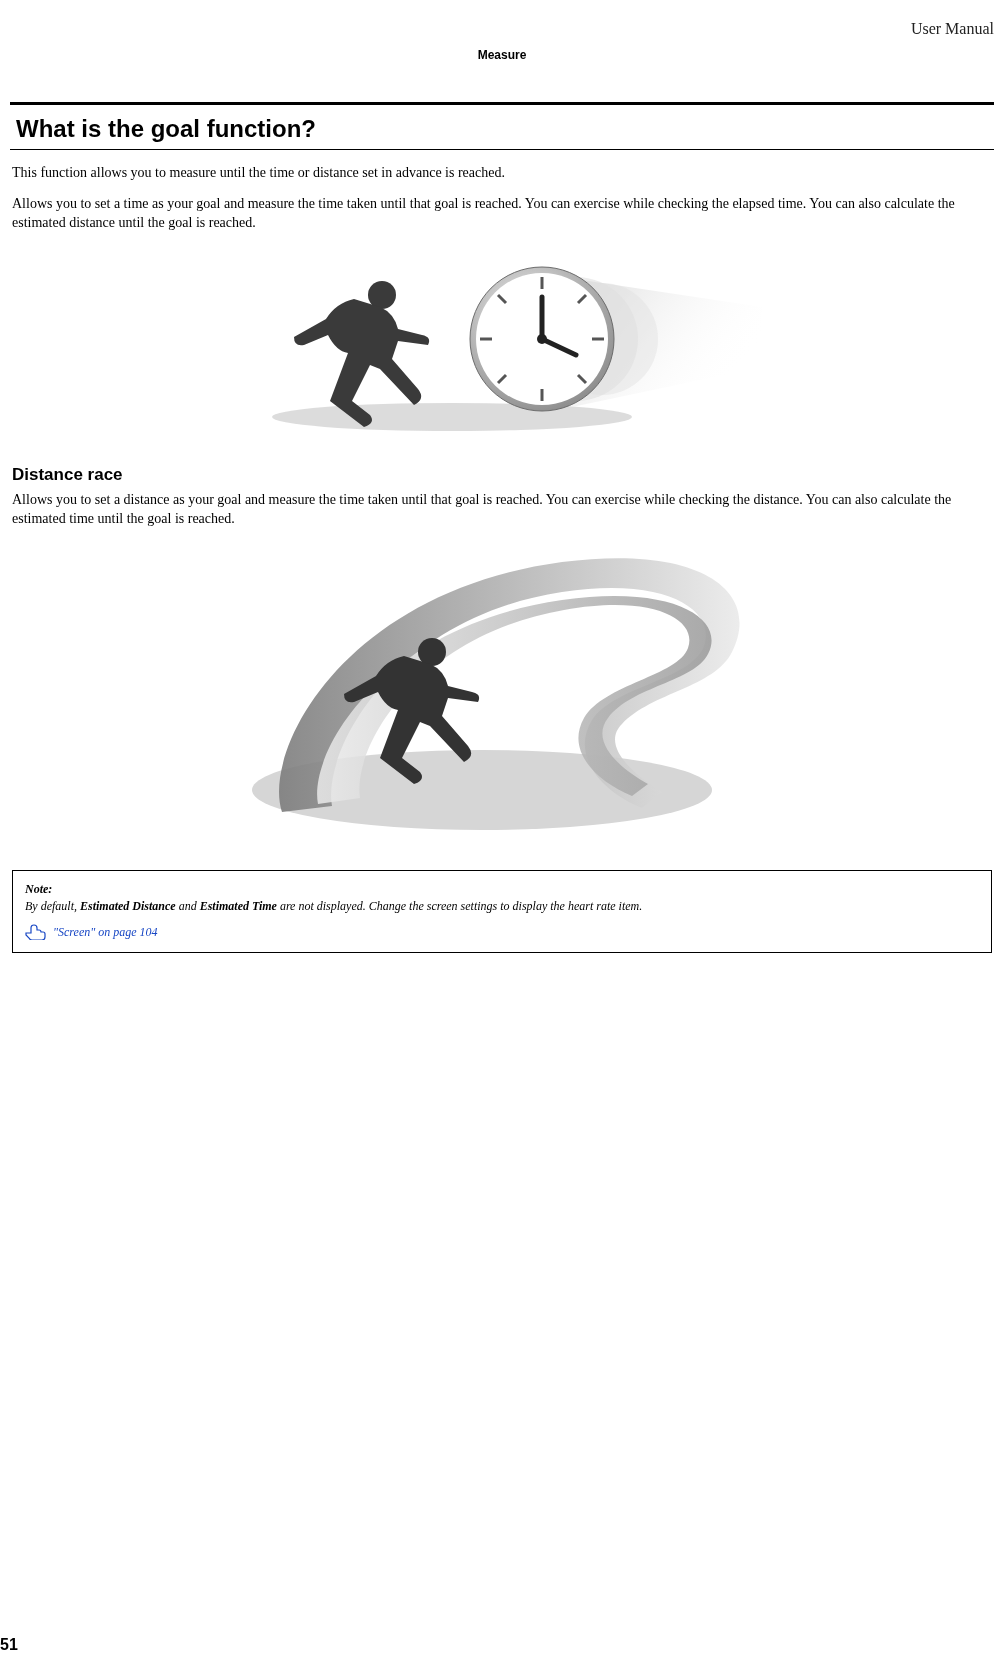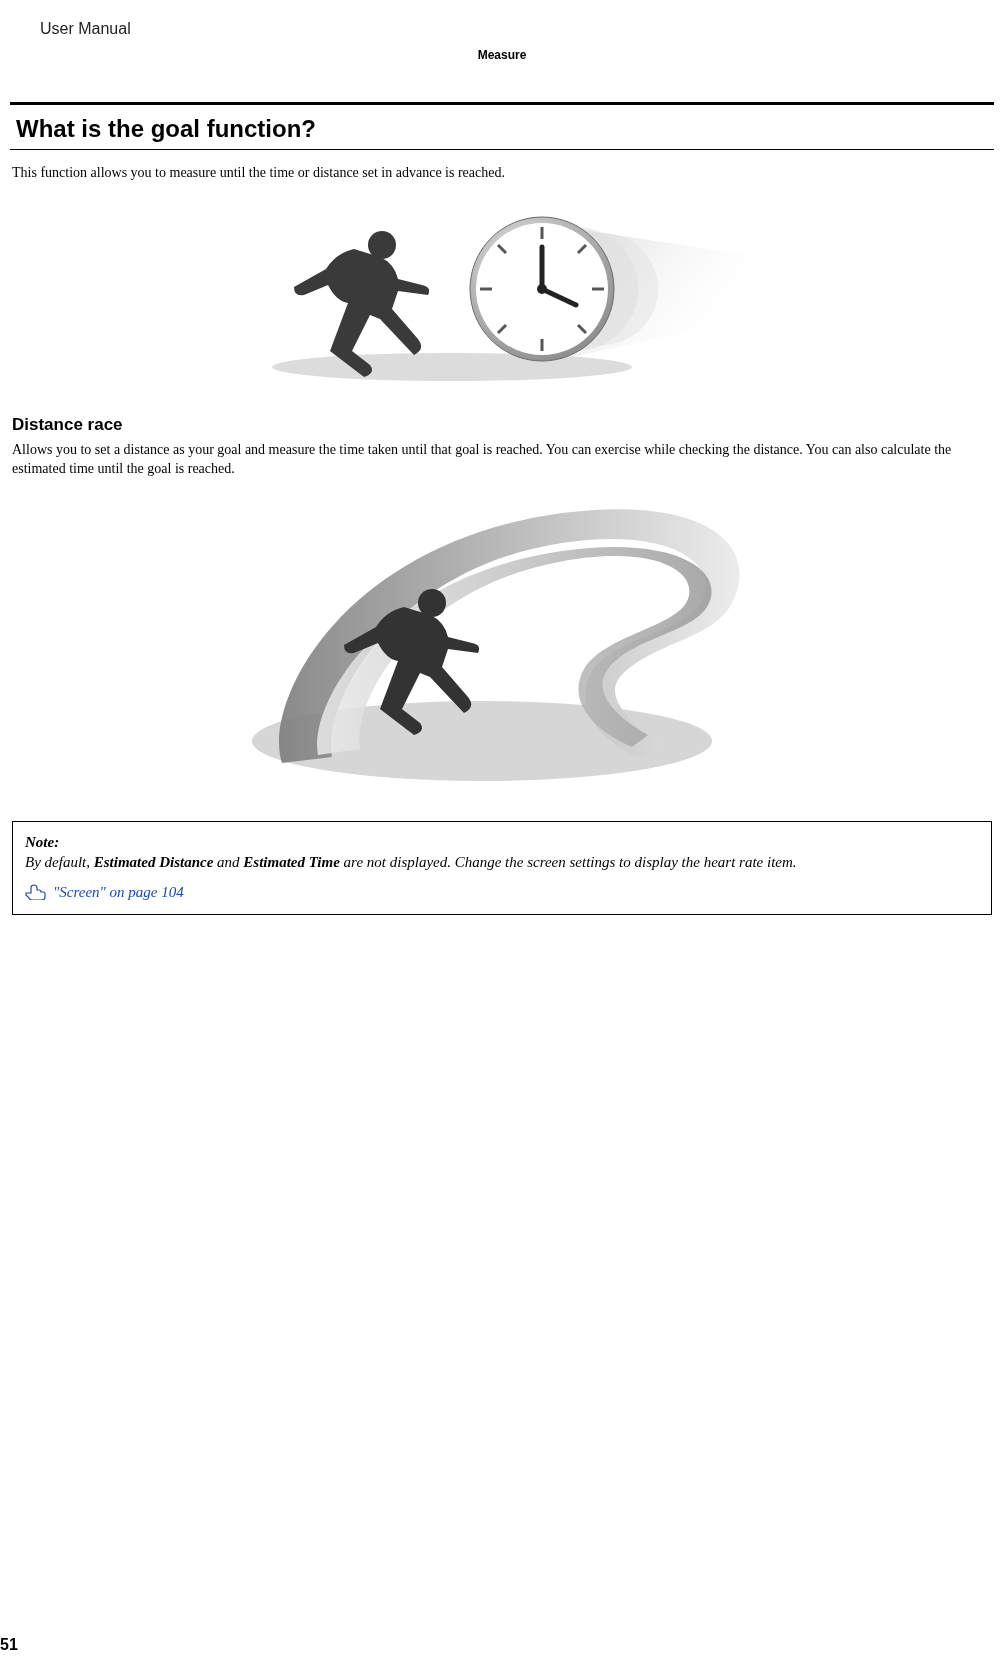--- a/index.html
+++ b/index.html
@@ -9,25 +9,26 @@
     color: #000;
     width: 1004px;
     height: 1676px;
     padding: 0;
     position: relative;
   }
   .page {
     padding: 20px 10px 0 10px;
   }
   .doc-header {
-    font-family: Liberation Sans, sans-serif;
+    font-family: Liberation Serif, serif;
     font-size: 16px;
     color: #222;
     padding: 0 0 6px 30px;
     font-weight: 400;
+    text-align: right;
   }
   .section-label {
     text-align: center;
     font-family: Arial, Helvetica, sans-serif;
     font-weight: 700;
     font-size: 12px;
     padding: 4px 0 40px 0;
   }
   .main-title {
     font-family: Arial, Helvetica, sans-serif;
@@ -64,21 +65,21 @@
   .figure {
     text-align: center;
     margin: 14px 0 24px 0;
   }
   .figure svg { display: inline-block; }
   .note-box {
     border: 1px solid #000;
     padding: 10px 12px 12px 12px;
     margin: 4px 2px 0 2px;
     font-family: 'Minion Pro', Georgia, 'Times New Roman', serif;
-    font-size: 15px;
+    font-size: 12px;
     line-height: 1.35;
   }
   .note-box .note-label { font-style: italic; font-weight: 700; }
   .note-box .note-body { font-style: italic; }
   .note-box .note-body b { font-weight: 700; }
   .xref {
     color: #1746c4;
     font-style: italic;
     margin-top: 10px;
     display: flex;
@@ -104,20 +105,21 @@
   <div class="doc-header">User Manual</div>
   <div class="section-label">Measure</div>
 
 
   <hr class="rule-heavy">
 
   <h2 class="subheading">What is the goal function?</h2>
 
   <p class="body-text">This function allows you to measure until the time or distance set in advance is reached.</p>
 
+  <p class="body-text">Allows you to set a time as your goal and measure the time taken until that goal is reached. You can exercise while checking the elapsed time. You can also calculate the estimated distance until the goal is reached.</p>
 
   <div class="figure">
     <svg width="520" height="190" viewBox="0 0 520 190">
       <defs>
         <radialGradient id="g1" cx="40%" cy="35%" r="70%">
           <stop offset="0%" stop-color="#f5f5f5"></stop>
           <stop offset="100%" stop-color="#8a8a8a"></stop>
         </radialGradient>
         <linearGradient id="g2" x1="0" y1="0" x2="1" y2="0.5">
           <stop offset="0%" stop-color="#d8d8d8"></stop>

